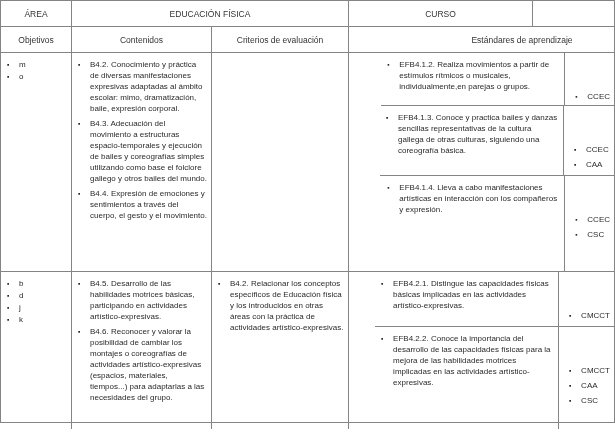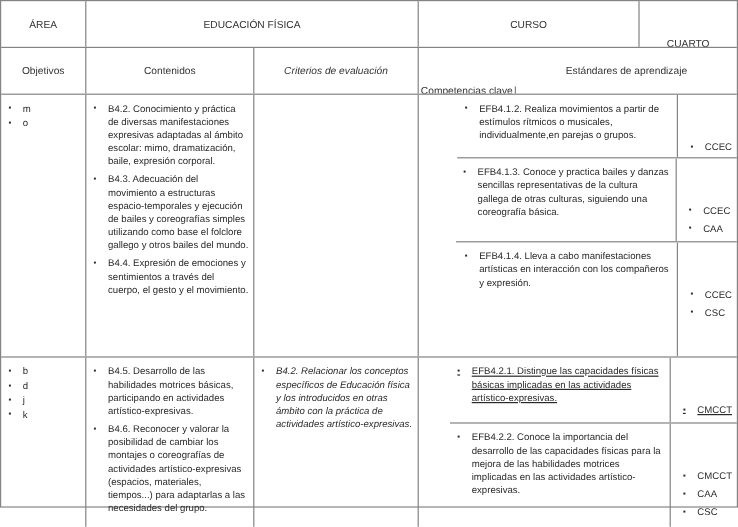--- a/index.html
+++ b/index.html
@@ -16,44 +16,44 @@
     background: #fff;
   }
   .row { display: flex; border-bottom: 1px solid #848484; flex: 0 0 auto; }
   .row:last-child { border-bottom: none; flex: 1 1 auto; }
   .cell { border-right: 1px solid #848484; overflow: hidden; }
   .cell:last-child, .stack { border-right: none; }
 
   
   .c1 { width: 71px; flex: 0 0 71px; }
   .c2 { width: 140px; flex: 0 0 140px; }
-  .c3 { width: 137px; flex: 0 0 137px; font-style: italic; }
+  .c3 { width: 137px; flex: 0 0 137px; }
   .c4 { width: 184px; flex: 0 0 184px; }
   .c5 { flex: 1 1 auto; margin-top: 32px; }
   .c23 { width: 277px; flex: 0 0 277px; } 
 
   
-  .hrow { height: 39px; }
+  .hrow { height: 26px; }
   .hcell {
     display: flex; align-items: center; justify-content: center;
     font-size: 8.5px; color: #333; text-align: center;
   }
 
   
   .r-a { height: 219px; }
   .r-b { min-height: 157px; }
   .bcell { padding: 6px 4px 4px 6px; font-size: 8px; line-height: 11px; }
 
   
   .stack { flex: 1 1 auto; display: flex; flex-direction: column; padding: 0; align-items: flex-end; }
   .srow { display: flex; border-bottom: 1px solid #848484; flex: 0 0 auto; overflow: hidden; }
   .srow:last-child { border-bottom: none; flex: 1 1 auto; }
   .sr-a0 { height: 53px; }
   .sr-a1 { height: 70px; }
-  .sr-b0 { height: 55px; text-decoration: underline; }
+  .sr-b0 { height: 55px; }
 
   
   .li { display: flex; margin-bottom: 4px; }
   .li:last-child { margin-bottom: 0; }
   .bu { flex: 0 0 12px; font-size: 6.5px; line-height: 11px; color: #222; }
   .bu::before { content: "▪"; }
   .li .tx { flex: 1 1 auto; }
 
   .obj .li { margin-bottom: 1px; }
   .comp .li { margin-bottom: 4px; }
@@ -218,21 +218,21 @@
           <span class="tx">B4.5. Desarrollo de las habilidades motrices básicas, participando en actividades artístico-expresivas.</span>
         </div>
       <div class="li">
           <span class="bu"></span>
           <span class="tx">B4.6. Reconocer y valorar la posibilidad de cambiar los montajes o coreografías de actividades artístico-expresivas (espacios, materiales, tiempos...) para adaptarlas a las necesidades del grupo.</span>
         </div>
     </div>
     <div class="cell bcell c3">
       <div class="li">
           <span class="bu"></span>
-          <span class="tx">B4.2. Relacionar los conceptos específicos de Educación física y los introducidos en otras ámbito con la práctica de actividades artístico-expresivas.</span>
+          <span class="tx">B4.2. Relacionar los conceptos específicos de Educación física y los introducidos en otras áreas con la práctica de actividades artístico-expresivas.</span>
         </div>
     </div>
     <div class="stack">
       <div class="srow sr-b0">
         <div class="cell bcell c4">
           <div class="li">
               <span class="bu"></span>
               <span class="tx">EFB4.2.1. Distingue las capacidades físicas básicas implicadas en las actividades artístico-expresivas.</span>
             </div>
         </div>

